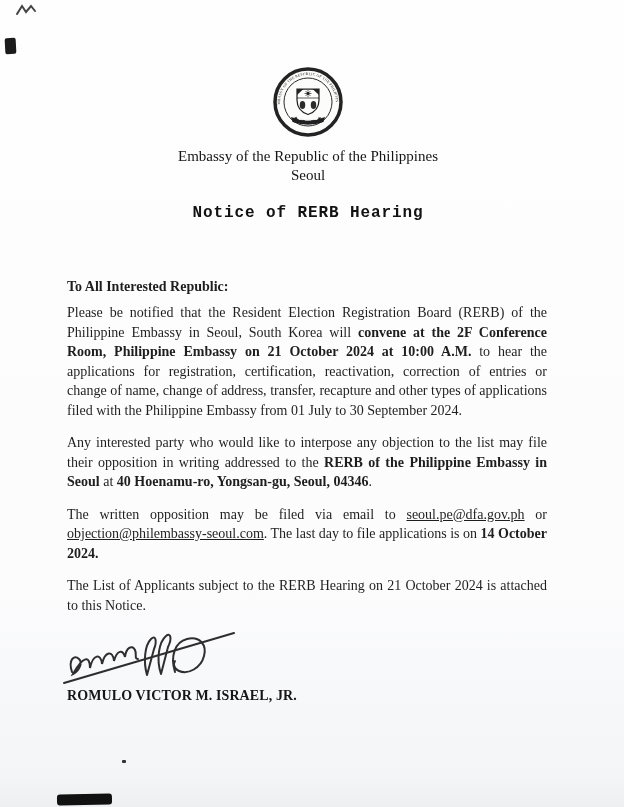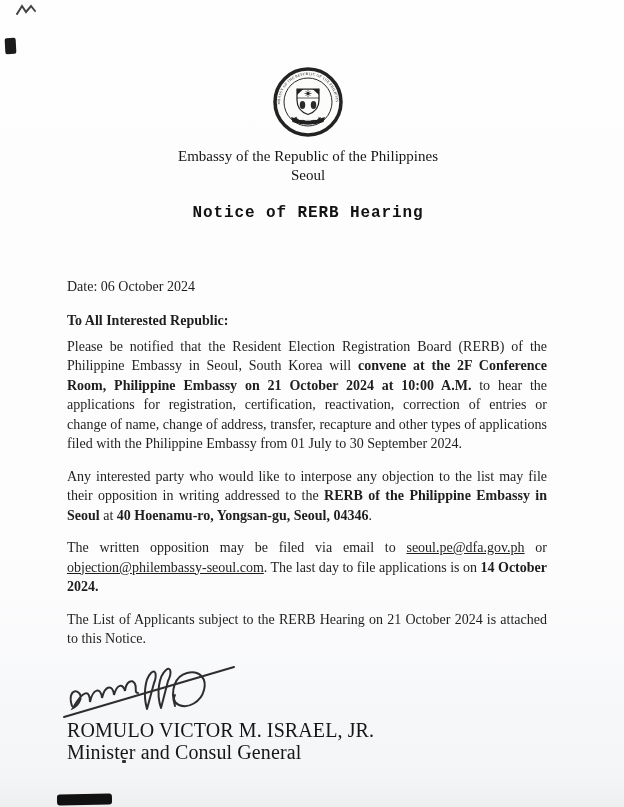--- a/index.html
+++ b/index.html
@@ -40,21 +40,21 @@
     text-align: justify;
   }
   .date-line { margin: 0 0 14px; }
   .salutation { margin: 0 0 6.5px; font-weight: bold; }
   .para { margin: 0 0 13px; }
   b { font-weight: bold; }
   .email { text-decoration: underline; }
 
   .sig-block { margin-top: 2px; }
   .sig-svg { display: block; margin-left: -5px; }
-  .sig-line { font-weight: normal; font-size: 20px; line-height: 22px; letter-spacing: 0.1px; color: #161616; }
+  .sig-line { font-weight: bold; font-size: 14px; line-height: 22px; letter-spacing: 0.1px; color: #161616; }
 </style>
 </head>
 <body>
 
 <div class="page">
 
   <svg class="artifact mark-squiggle" width="22" height="13" viewBox="0 0 22 13">
     <path d="M1,11 L6,3 L10,9 L15,3 L19,8" stroke="#444" stroke-width="2" fill="none" stroke-linecap="round"></path>
   </svg>
   <div class="artifact mark-square"></div>
@@ -98,21 +98,20 @@
         <rect x="64" y="105" width="12" height="2" fill="#e8e8e8"></rect>
         <rect x="80" y="104" width="8" height="2" fill="#e8e8e8"></rect>
       </g>
     </svg>
     <div class="org-line org-first">Embassy of the Republic of the Philippines</div>
     <div class="org-line">Seoul</div>
     <div class="doc-title">Notice of RERB Hearing</div>
   </div>
 
   <div class="body-col">
-    <p class="date-line">Date: 06 October 2024</p>
     <p class="salutation">To All Interested Republic:</p>
 
     <p class="para"><span>Please be notified that the Resident Election Registration Board (RERB) of the Philippine Embassy in Seoul, South Korea will </span><b>convene at the 2F Conference Room, Philippine Embassy on 21 October 2024 at 10:00 A.M.</b><span> to hear the applications for registration, certification, reactivation, correction of entries or change of name, change of address, transfer, recapture and other types of applications filed with the Philippine Embassy from 01 July to 30 September 2024.</span></p>
 
     <p class="para"><span>Any interested party who would like to interpose any objection to the list may file their opposition in writing addressed to the </span><b>RERB of the Philippine Embassy in Seoul</b><span> at </span><b>40 Hoenamu-ro, Yongsan-gu, Seoul, 04346</b><span>.</span></p>
 
     <p class="para"><span>The written opposition may be filed via email to </span><span class="email">seoul.pe@dfa.gov.ph</span><span> or </span><span class="email">objection@philembassy-seoul.com</span><span>. The last day to file applications is on </span><b>14 October 2024.</b></p>
 
     <p class="para">The List of Applicants subject to the RERB Hearing on 21 October 2024 is attached to this Notice.</p>
 
@@ -120,17 +119,16 @@
       <svg class="sig-svg" width="240" height="57" viewBox="0 0 240 57">
         <g stroke="#2e2e2e" stroke-width="2" fill="none" stroke-linecap="round">
           <path d="M10,44 c-4,-12 2,-18 7,-13 c4,4 0,12 -6,15 c10,-18 17,-19 17,-6 c3,-14 11,-15 12,-4 c3,-13 11,-14 12,-3 c3,-11 9,-12 11,-4 c1,-9 7,-13 10,-7 c2,4 -1,9 3,9"></path>
           <path d="M85,47 c-4,-14 -2,-30 4,-36 c5,-5 6,3 3,10 l-7,26"></path>
           <path d="M99,46 c-5,-15 -2,-32 5,-38 c5,-4 6,3 2,11 l-7,27"></path>
           <path d="M113,44 c-5,-16 0,-30 12,-33 c13,-3 20,6 17,17 c-3,12 -16,19 -25,15 c-5,-2 -6,-7 -4,-10"></path>
           <path d="M2,55 L172,5"></path>
         </g>
       </svg>
       <div class="sig-line">ROMULO VICTOR M. ISRAEL, JR.</div>
-      <div class="sig-line">Minister and Consul General</div>
     </div>
   </div>
 
 </div>
 
 </body></html>

